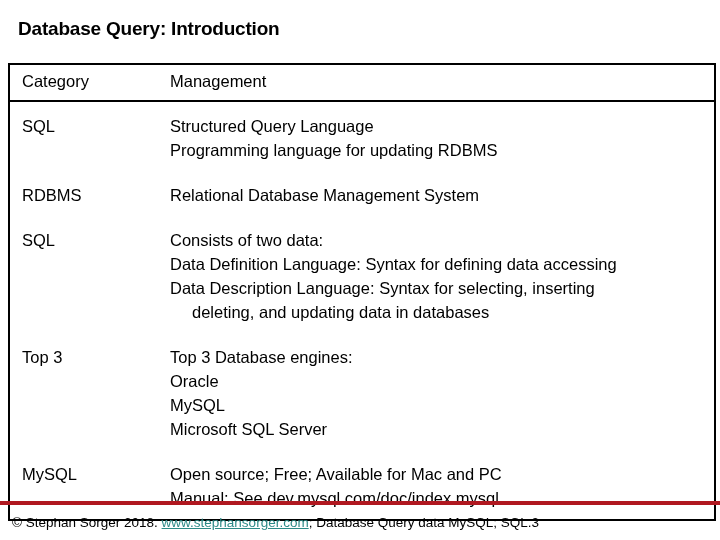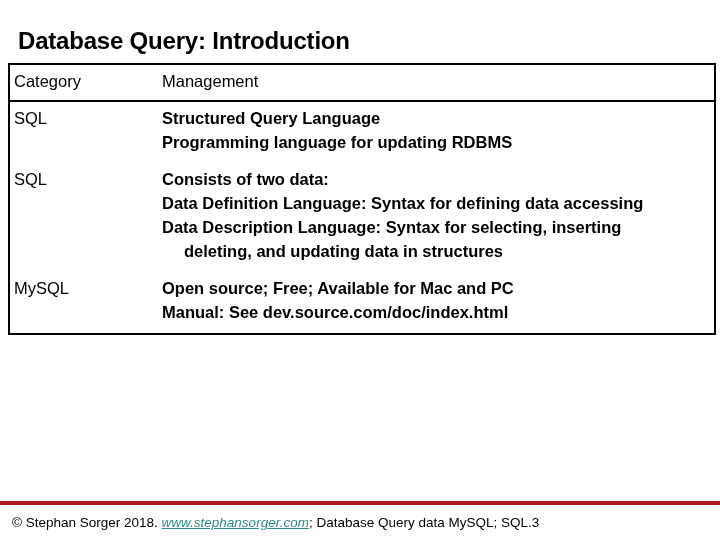--- a/index.html
+++ b/index.html
@@ -14,42 +14,41 @@
     color: #000000;
     overflow: hidden;
     position: relative;
   }
 
   
   .slide-title {
     position: absolute;
     left: 18px;
     top: 15px;
-    font-size: 24px;
+    font-size: 19px;
     font-weight: bold;
     letter-spacing: -0.2px;
     line-height: 28px;
     color: #000000;
     white-space: nowrap;
-    margin-top: 12px;
   }
 
   
   .content-table {
     position: absolute;
     left: 8px;
     top: 63px;
     width: 706px;
     border-collapse: collapse;
     table-layout: fixed;
   }
   .content-table td,
   .content-table th {
     vertical-align: top;
-    padding: 4px;
+    padding: 12px;
     border: none;
     font-weight: normal;
     text-align: left;
   }
   .content-table .col-cat { width: 149px; }
   .content-table .col-desc { width: 557px; }
 
   
   .content-table {
     border-left: 2px solid #000000;
@@ -69,21 +68,21 @@
     padding-top: 5px;
     padding-bottom: 4px;
     padding-left: 5px;
   }
   .cell-desc { padding-left: 2px; }
 
   .thead-row .cell { padding-top: 4px; padding-bottom: 2px; }
 
   .row-gap td { padding-bottom: 9px; }
 
-  .line { display: block; white-space: nowrap; font-weight: bold; }
+  .line { display: block; white-space: nowrap; }
   .line.indent { padding-left: 22px; }
 
   
   .footer-rule {
     position: absolute;
     left: 0;
     top: 501px;
     width: 720px;
     height: 4px;
     background: #b01820;
@@ -93,21 +92,20 @@
     left: 12px;
     top: 514px;
     font-size: 13.5px;
     line-height: 18px;
     color: #000000;
     white-space: nowrap;
   }
   .footer-link {
     color: #2d8b88;
     text-decoration: underline;
-    font-style: italic;
   }
 </style>
 </head>
 <body>
 
 <div class="slide-title">Database Query: Introduction</div>
 
 <table class="content-table">
   <colgroup>
     <col class="col-cat">
@@ -121,32 +119,47 @@
   </thead>
   <tbody>
       <tr class="row-gap">
         <td class="cell">SQL</td>
         <td class="cell cell-desc">
           <span class="line">Structured Query Language</span>
           <span class="line">Programming language for updating RDBMS</span>
         </td>
       </tr>
       <tr class="row-gap">
+        <td class="cell">RDBMS</td>
+        <td class="cell cell-desc">
+          <span class="line">Relational Database Management System</span>
+        </td>
+      </tr>
+      <tr class="row-gap">
         <td class="cell">SQL</td>
         <td class="cell cell-desc">
           <span class="line">Consists of two data:</span>
           <span class="line">Data Definition Language: Syntax for defining data accessing</span>
           <span class="line">Data Description Language: Syntax for selecting, inserting</span>
-          <span class="line indent">deleting, and updating data in structures</span>
+          <span class="line indent">deleting, and updating data in databases</span>
+        </td>
+      </tr>
+      <tr class="row-gap">
+        <td class="cell">Top 3</td>
+        <td class="cell cell-desc">
+          <span class="line">Top 3 Database engines:</span>
+          <span class="line">Oracle</span>
+          <span class="line">MySQL</span>
+          <span class="line">Microsoft SQL Server</span>
         </td>
       </tr>
       <tr class="row-gap">
         <td class="cell">MySQL</td>
         <td class="cell cell-desc">
           <span class="line">Open source; Free; Available for Mac and PC</span>
-          <span class="line">Manual: See dev.source.com/doc/index.html</span>
+          <span class="line">Manual: See dev.mysql.com/doc/index.mysql</span>
         </td>
       </tr>
     </tbody>
 </table>
 
 <div class="footer-rule"></div>
 <div class="footer-text"><span>© Stephan Sorger 2018.</span> <a class="footer-link" href="#">www.stephansorger.com</a><span>; Database Query data MySQL;  SQL.3</span></div>
 
 </body></html>

